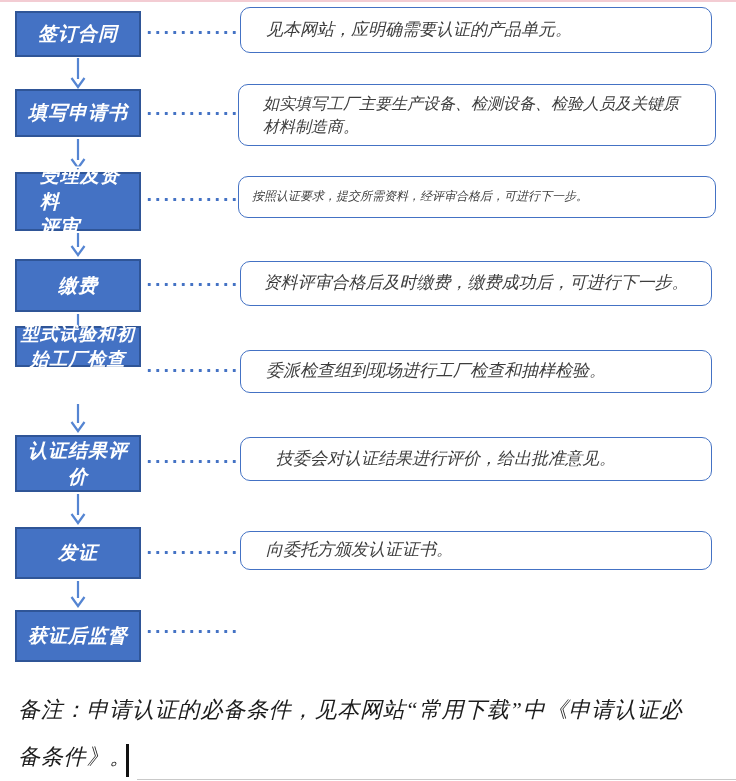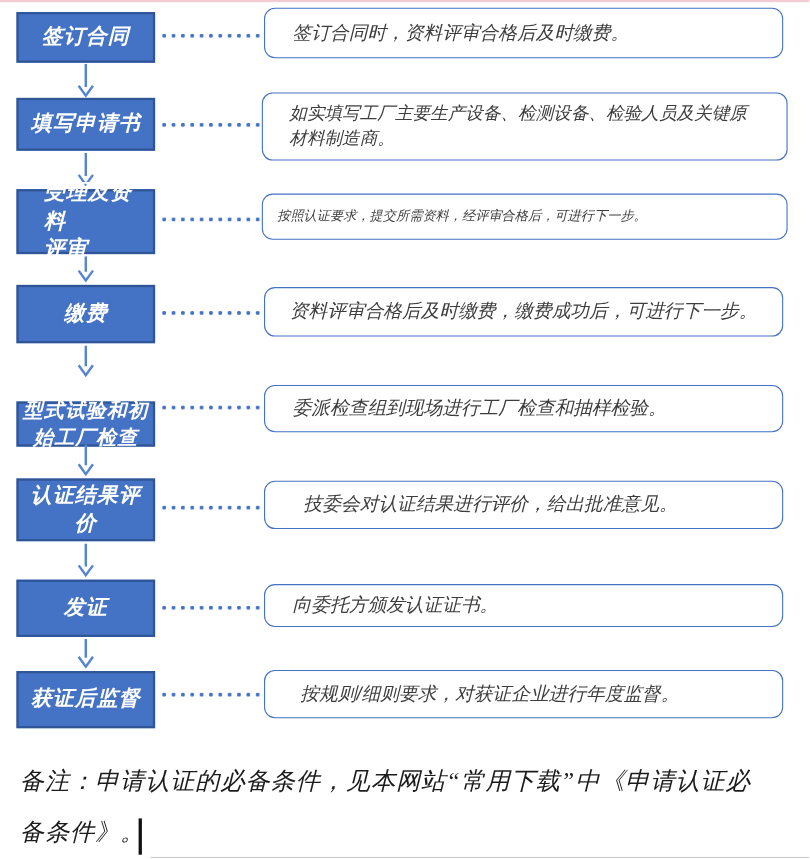--- a/index.html
+++ b/index.html
@@ -14,21 +14,21 @@
     position:absolute; left:15px; width:126px; box-sizing:border-box;
     background:#4472C4; border:2px solid #2F5597; color:#ffffff;
     font-weight:bold; font-size:19px; letter-spacing:1px; line-height:1.35;
     display:flex; align-items:center; justify-content:center; text-align:center;
     white-space:pre-line;
   }
   .s1{top:11px;height:46px}
   .s2{top:89px;height:48px}
   .s3{top:172px;height:59px; justify-content:flex-start; text-align:left; padding-left:23px}
   .s4{top:259px;height:53px}
-  .s5{top:365px;height:41px; font-size:18px}
+  .s5{top:326px;height:41px; font-size:18px}
   .s6{top:435px;height:57px}
   .s7{top:527px;height:52px}
   .s8{top:610px;height:52px}
 
   .callout {
     position:absolute; left:240px; width:472px; box-sizing:border-box;
     background:#ffffff; border:1.5px solid #4472C4; border-radius:10px;
     color:#3d3d3d; font-size:17px; line-height:1.45;
     display:flex; align-items:center; white-space:pre-line;
     padding:0 14px 0 25px;
@@ -70,21 +70,21 @@
   .bottom-line { position:absolute; top:779px; left:137px; width:599px; height:1px; background:#c9c9c9; }
 </style>
 </head>
 <body>
 
 <div class="canvas">
   <div class="top-strip"></div>
 
   <div class="stepbox s1">签订合同</div>
   <div class="connector c1"></div>
-  <div class="callout r1">签订合同时，资料评审合格后及时缴费。</div>
+  <div class="callout r1">见本网站，应明确需要认证的产品单元。</div>
   <svg class="arrow a1" viewBox="0 0 20 31">
       <path d="M10 0 V21"></path>
       <path d="M3.5 20 L10 29 L16.5 20"></path>
     </svg>
 
   <div class="stepbox s2">填写申请书</div>
   <div class="connector c2"></div>
   <div class="callout r2">如实填写工厂主要生产设备、检测设备、检验人员及关键原
 材料制造商。</div>
   <svg class="arrow a2" viewBox="0 0 20 31">
@@ -130,19 +130,18 @@
   <div class="stepbox s7">发证</div>
   <div class="connector c7"></div>
   <div class="callout r7">向委托方颁发认证证书。</div>
   <svg class="arrow a7" viewBox="0 0 20 27">
       <path d="M10 0 V17"></path>
       <path d="M3.5 16 L10 25 L16.5 16"></path>
     </svg>
 
   <div class="stepbox s8">获证后监督</div>
   <div class="connector c8"></div>
-  <div class="callout r8">按规则/细则要求，对获证企业进行年度监督。</div>
 
   <div class="note-line n1">备注：申请认证的必备条件，见本网站“常用下载”中《申请认证必</div>
   <div class="note-line n2">备条件》。</div>
   <div class="cursor"></div>
   <div class="bottom-line"></div>
 </div>
 
 </body></html>

